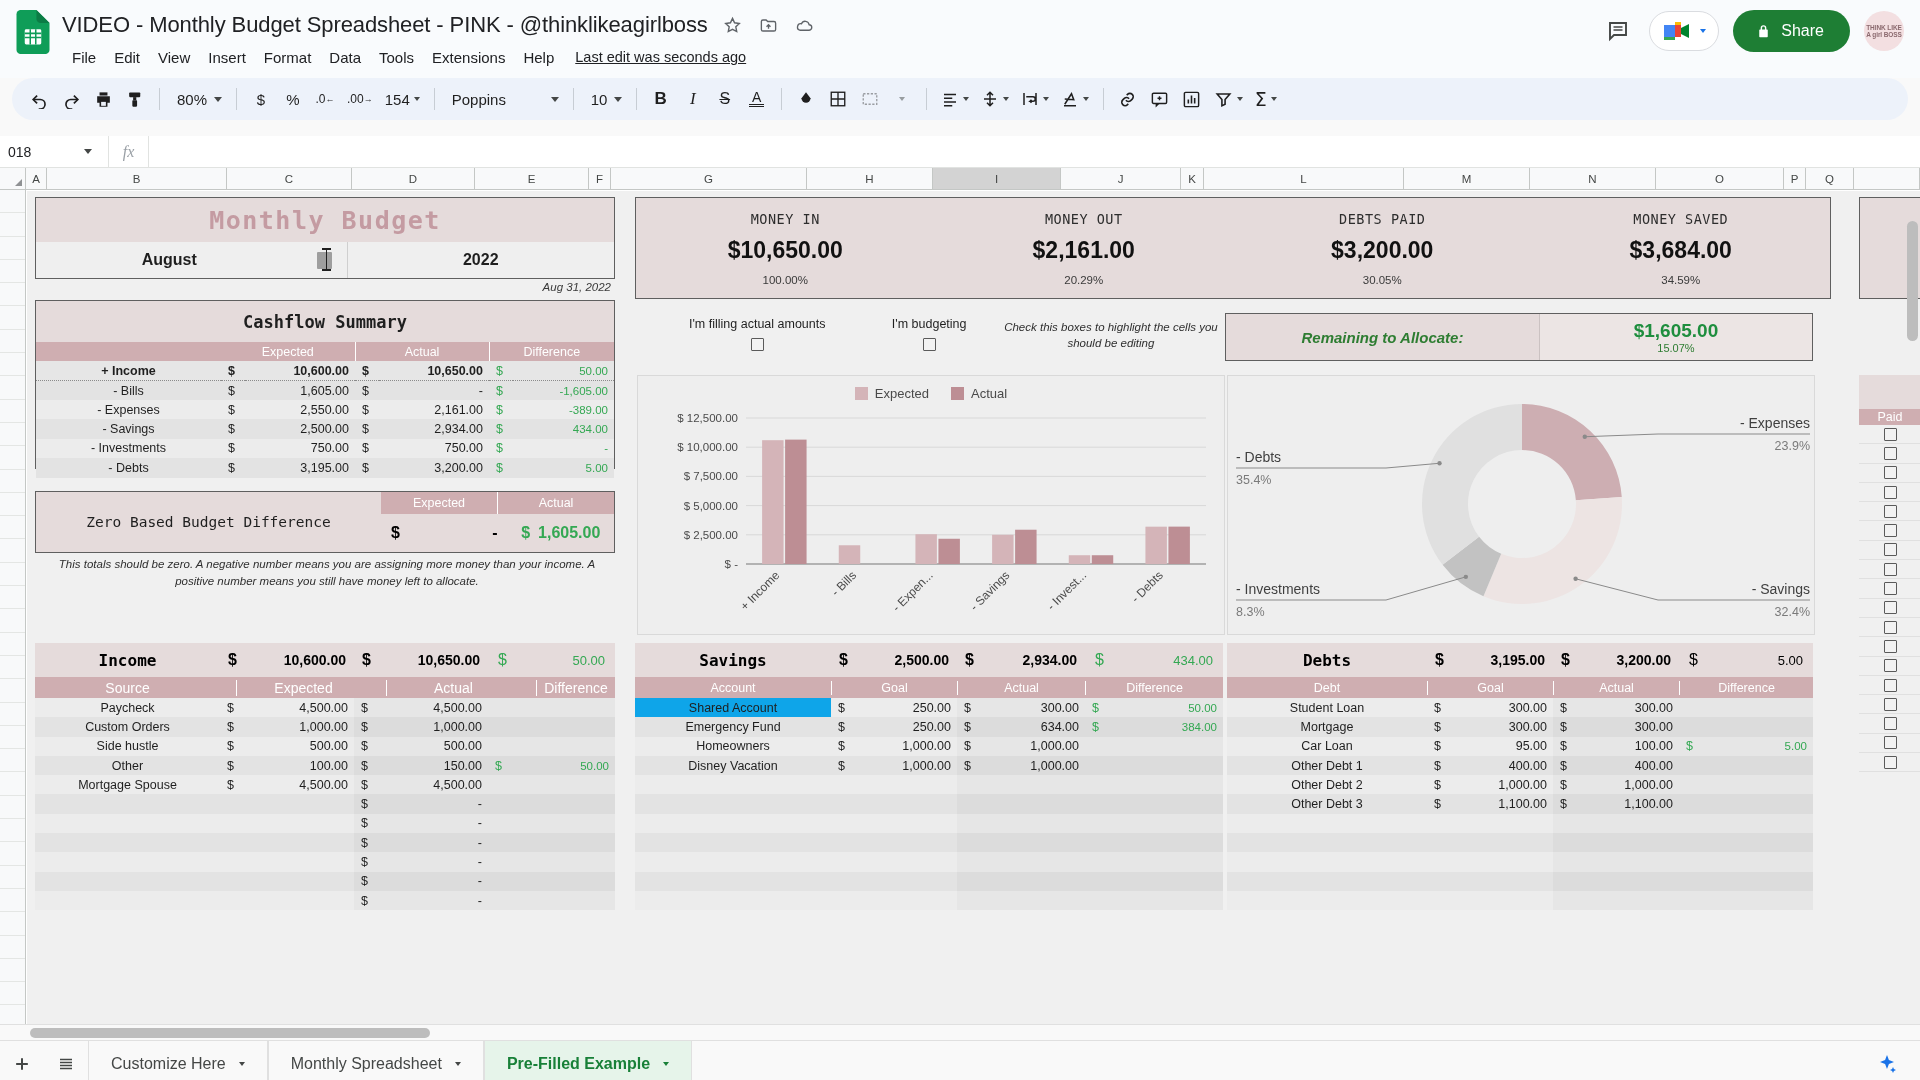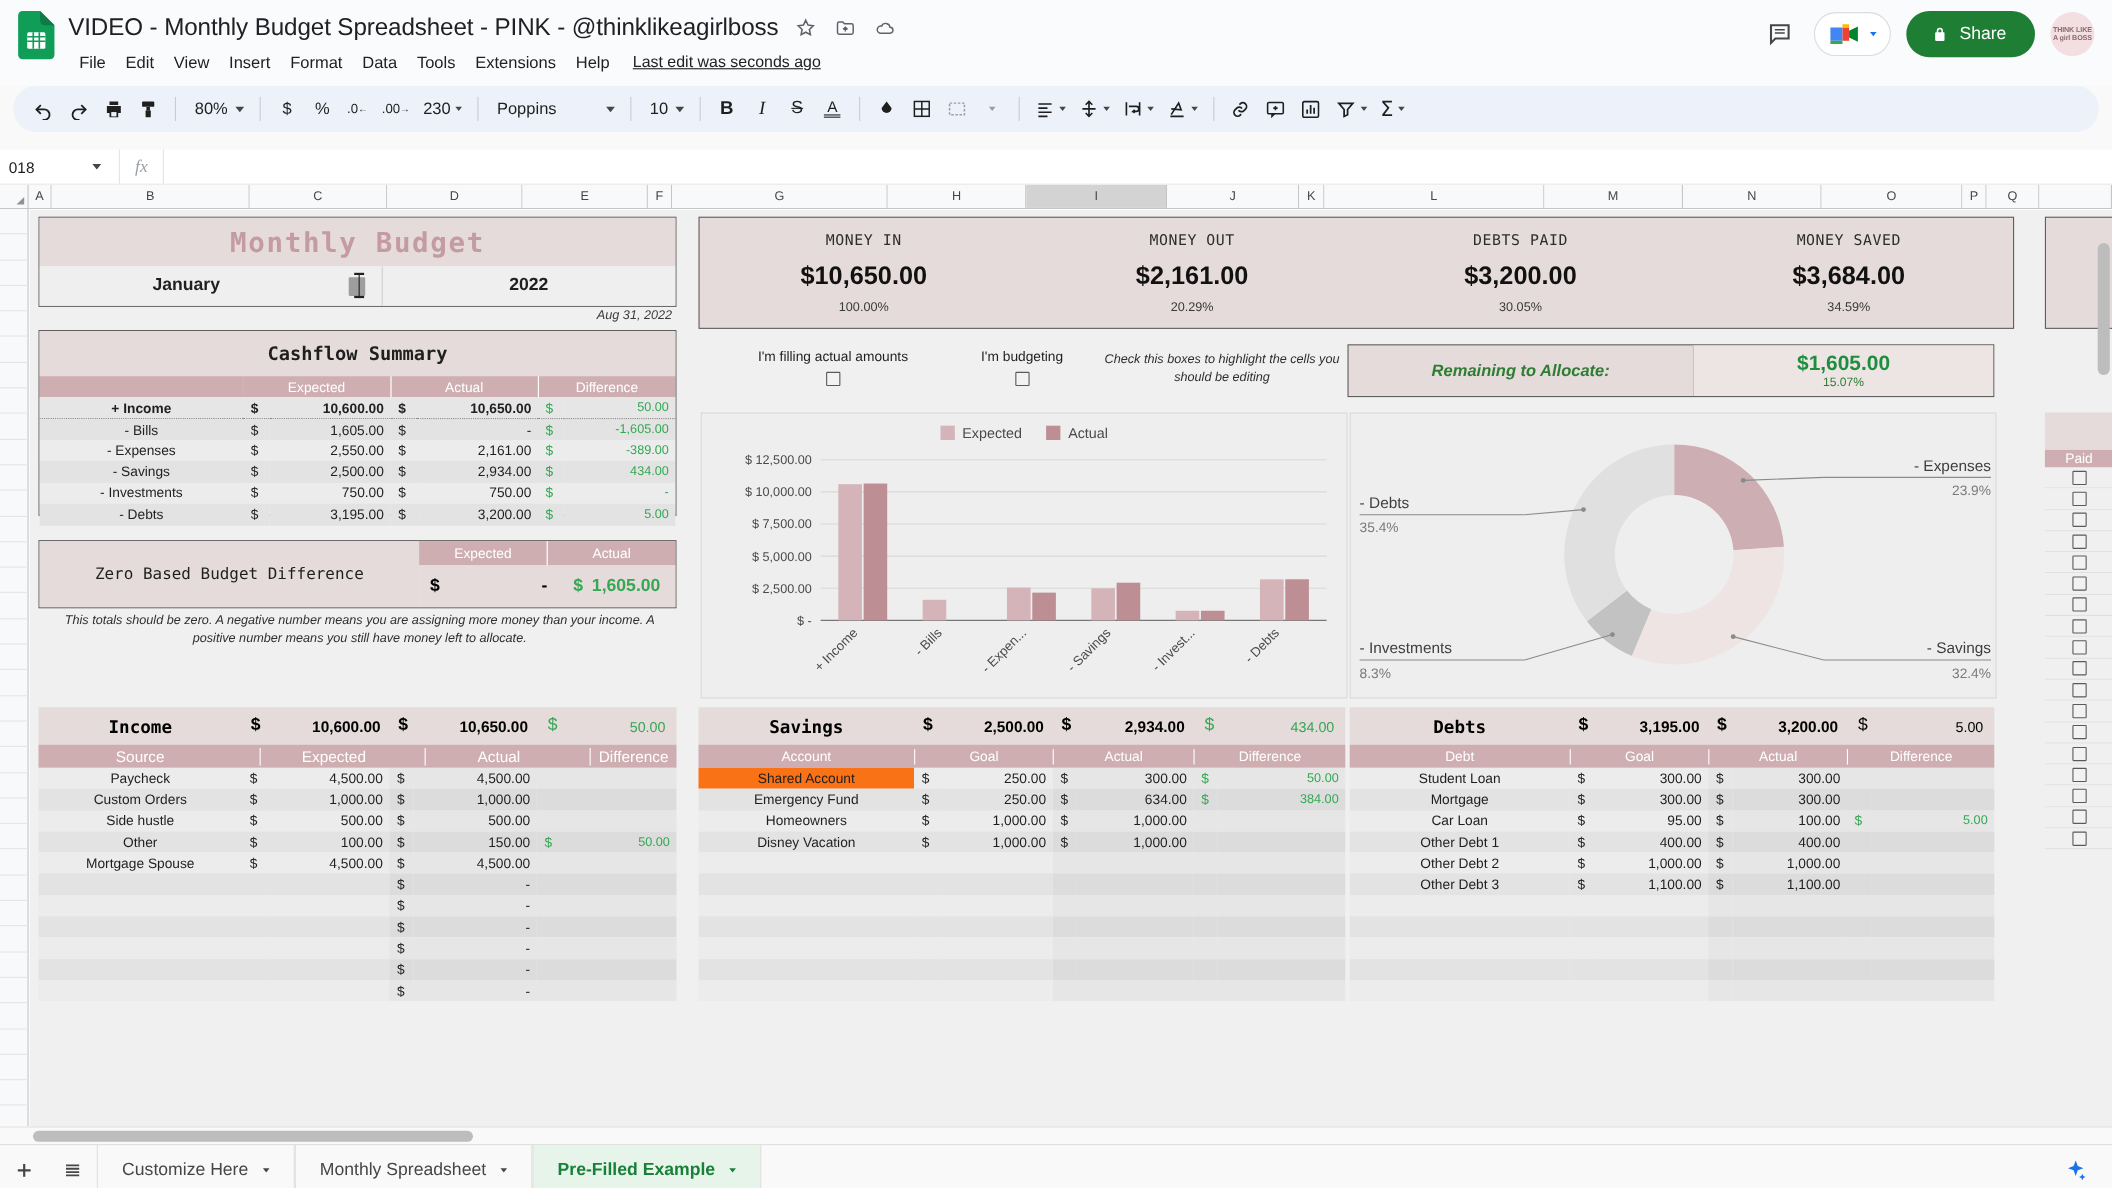--- a/index.html
+++ b/index.html
@@ -198,21 +198,21 @@
   <div class="tb tb-zoom">
       <span>80%</span>
       <span class="caret"></span>
     </div>
   <div class="tb-sep"></div>
   <div class="tb">$</div>
   <div class="tb">%</div>
   <div class="tb" style="font-size:12px">.0<span style="font-size:9px">←</span></div>
   <div class="tb" style="font-size:12px">.00<span style="font-size:9px">→</span></div>
   <div class="tb">
-      <span>230</span>
+      <span>154</span>
       <span class="caret-sm"></span>
     </div>
   <div class="tb-sep"></div>
   <div class="tb tb-font">
       <span>Poppins</span>
       <span class="caret" style="margin-left:auto"></span>
     </div>
   <div class="tb-sep"></div>
   <div class="tb tb-size">
       <span>10</span>
@@ -374,21 +374,21 @@
       <div class="rh"></div>
       <div class="rh"></div>
       <div class="rh"></div>
     </div>
 
   <div class="sheet">
 
     <div class="box" style="left:8px; top:6px; width:580px; height:82px; position:absolute;">
       <div class="hdr-band mono ttl-pink" style="height:44px;display:flex;align-items:center;justify-content:center;font-size:25px;">Monthly  Budget</div>
       <div style="height:36px;display:flex;align-items:stretch;background:#efefef;">
-        <div class="cell c-center b" style="flex:1;font-size:16px;justify-content:center;">January</div>
+        <div class="cell c-center b" style="flex:1;font-size:16px;justify-content:center;">August</div>
         <div style="width:44px;display:flex;align-items:center;justify-content:center;position:relative;">
           <span style="width:15px;height:17px;background:#9e9e9e;display:inline-block;border-radius:1px;"></span>
           <span style="position:absolute;left:23px;top:7px;width:1.6px;height:22px;background:#1f1f1f;"></span>
           <span style="position:absolute;left:19px;top:6px;width:9px;height:2px;background:#1f1f1f;"></span>
           <span style="position:absolute;left:19px;top:27px;width:9px;height:2px;background:#1f1f1f;"></span>
         </div>
         <div class="cell c-center b" style="flex:1;font-size:16px;justify-content:center;border-left:1px solid #cfcfcf;">2022</div>
       </div>
     </div>
     <div style="position:absolute;left:8px;top:90px;width:580px;text-align:right;font-size:11.5px;font-style:italic;color:#3a3a3a;padding-right:4px;">Aug 31, 2022</div>
@@ -768,21 +768,21 @@
             <col style="width:196px">
             <col style="width:22px">
             <col style="width:104px">
             <col style="width:22px">
             <col style="width:106px">
             <col style="width:22px">
             <col>
           </colgroup>
         <tbody id="sav-body">
             <tr style="height:19.3px">
-              <td class="ctr" style="background:#f97316">Shared Account</td>
+              <td class="ctr" style="background:#0ea5e9">Shared Account</td>
               <td class="dollar" style="background:#ececec">$</td>
               <td class="r" style="background:#ececec">250.00</td>
               <td class="dollar" style="background:#e6e6e6">$</td>
               <td class="r" style="background:#e6e6e6">300.00</td>
               <td class="dollar" style="background:#e6e6e6;color:#34a853">$</td>
               <td class="r" style="background:#e6e6e6;color:#34a853;font-size:11.5px">50.00</td>
             </tr>
             <tr style="height:19.3px">
               <td class="ctr" style="background:#e3e3e3">Emergency Fund</td>
               <td class="dollar" style="background:#e3e3e3">$</td>

